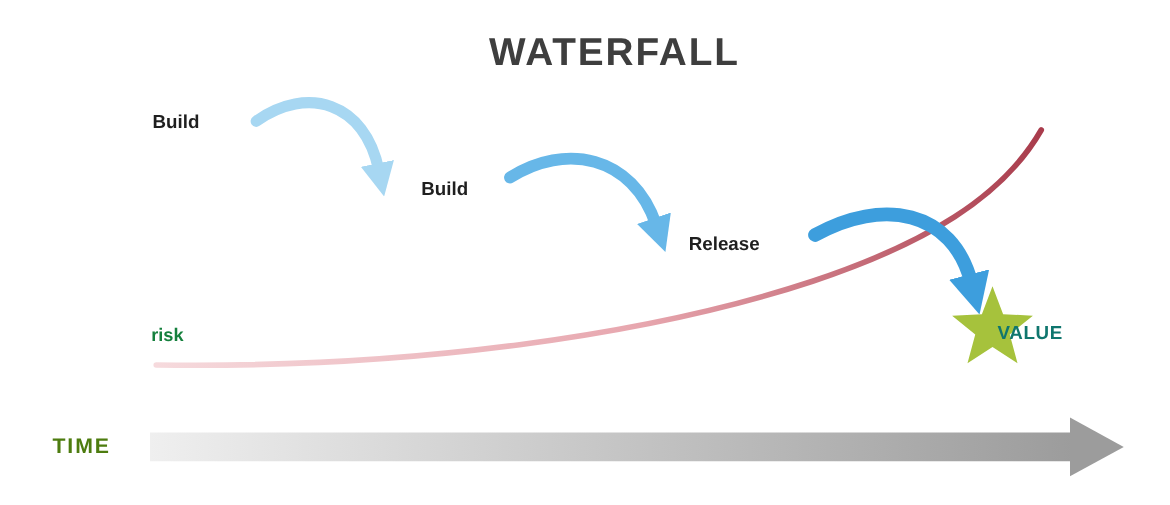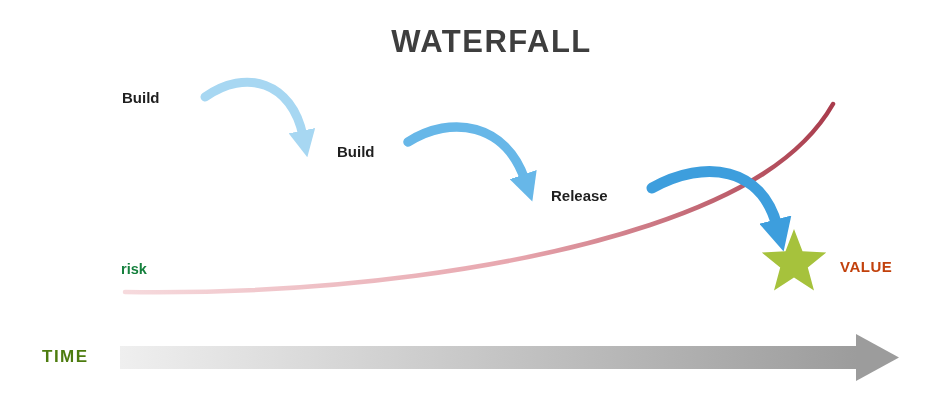--- a/index.html
+++ b/index.html
@@ -28,21 +28,21 @@
     text-align: center;
     font-size: 31px;
     font-weight: bold;
     letter-spacing: 1.5px;
     color: #3e3e3e;
   }
   .define  { left: 122px; top: 89px; }
   .build   { left: 337px; top: 143px; text-align: center; }
   .release { left: 551px; top: 187px; text-align: center; }
   .risk-label  { left: 121px; top: 261px; color: #15803d; font-size: 14.5px; }
-  .value-label { left: 840px; top: 258px; color: #c2410c; letter-spacing: .5px; }
+  .value-label { left: 798px; top: 258px; color: #0f766e; letter-spacing: .5px; }
   .time-label  { left: 42px;  top: 347px; color: #4d7c0f; font-size: 17px; letter-spacing: 1.5px; }
 </style>
 </head>
 <body>
 
 <div class="canvas">
 
   <svg width="936" height="404" viewBox="0 0 936 404">
     <defs>
       <linearGradient id="riskGrad" x1="0" y1="0" x2="1" y2="0">

